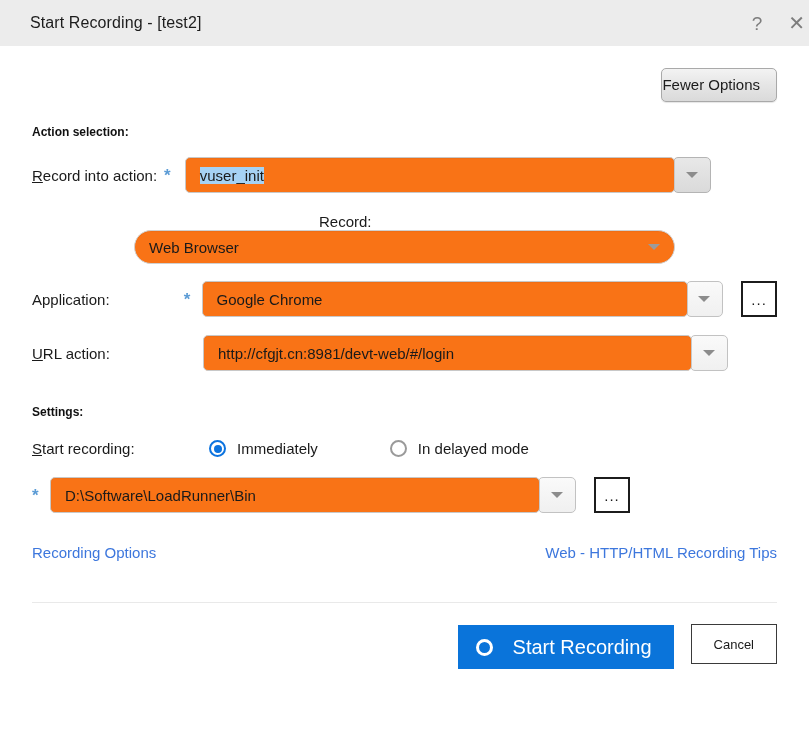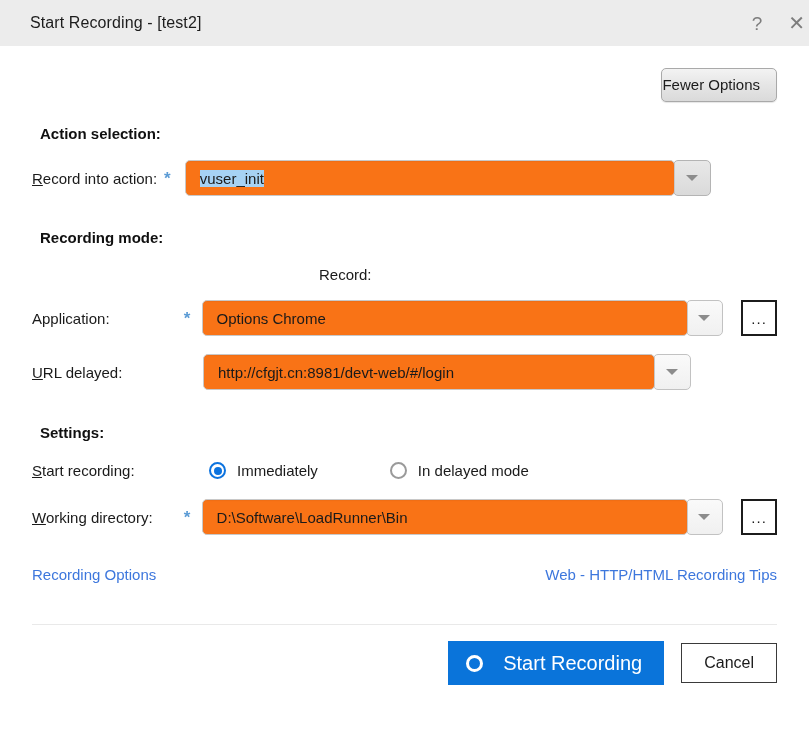--- a/index.html
+++ b/index.html
@@ -71,24 +71,24 @@
     color: #1c1c1c;
     background: linear-gradient(180deg, #f3f3f3 0%, #e6e6e6 48%, #dadada 100%);
     border: 1px solid #a9a9a9;
     border-radius: 5px;
     padding: 7px 16px 8px 0;
     box-shadow: 0 1px 1px rgba(0,0,0,0.10);
     cursor: pointer;
   }
 
   .section-title {
-    font-size: 15px;
+    font-size: 12px;
     font-weight: bold;
     color: #101010;
-    margin: 8px;
+    margin: 0;
   }
 
   .form-row {
     display: flex;
     align-items: center;
     position: relative;
   }
   .lbl {
     font-size: 15px;
     color: #1a1a1a;
@@ -254,36 +254,37 @@
     border: none;
     font-family: "Liberation Sans", sans-serif;
     font-size: 20px;
     height: 44px;
     padding: 0 22px 0 18px;
     display: flex;
     align-items: center;
     gap: 20px;
     cursor: pointer;
     white-space: nowrap;
+    margin-top: 6px;
   }
   .rec-icon {
     width: 17px;
     height: 17px;
     border-radius: 50%;
     border: 3px solid #ffffff;
     box-sizing: border-box;
     background: transparent;
     flex: none;
   }
   .btn-cancel {
     background: #ffffff;
     color: #1a1a1a;
     border: 1px solid #3a3a3a;
     font-family: "Liberation Sans", sans-serif;
-    font-size: 16px;
+    font-size: 13px;
     height: 40px;
     padding: 0 22px;
     cursor: pointer;
     white-space: nowrap;
   }
 </style>
 </head>
 <body>
 
 <div class="titlebar">
@@ -306,41 +307,44 @@
     <span class="lbl"><u>R</u><span>ecord into action:</span></span>
     <span class="req-star" style="margin-left:7px;">*</span>
     <div class="combo" style="width:490px; margin-left:14px; height:36px;">
       <span class="val"><span class="sel">vuser_init</span></span>
     </div>
     <div class="dropbtn gray">
       <span class="caret"></span>
     </div>
   </div>
 
-  <div class="section-title" style="margin-top:33px;">Recording mode:</div>
 
   <div class="form-row" style="margin-top:20px;flex-direction:column;">
     <span class="lbl" style="width:171px;">Record:</span>
+    <div class="combo pill" style="width:541px;">
+      <span class="val">Web Browser</span>
+      <span class="caret-inline"></span>
+    </div>
   </div>
 
   <div class="form-row" style="margin-top:17px;">
     <span class="lbl" style="width:153px;">Application:</span>
     <span class="req-star" style="width:18px;">*</span>
     <div class="combo" style="width:490px; height:36px;">
-      <span class="val">Options Chrome</span>
+      <span class="val">Google Chrome</span>
     </div>
     <div class="dropbtn">
       <span class="caret"></span>
     </div>
     <div class="browsebtn">...</div>
   </div>
 
   <div class="form-row" style="margin-top:18px;">
-    <span class="lbl" style="width:171px;"><u>U</u><span>RL delayed:</span></span>
-    <div class="combo" style="width:452px; height:36px;">
+    <span class="lbl" style="width:171px;"><u>U</u><span>RL action:</span></span>
+    <div class="combo" style="width:489px; height:36px;">
       <span class="val">http://cfgjt.cn:8981/devt-web/#/login</span>
     </div>
     <div class="dropbtn">
       <span class="caret"></span>
     </div>
   </div>
 
   <div class="section-title" style="margin-top:34px;">Settings:</div>
 
   <div class="form-row" style="margin-top:21px;">
@@ -351,21 +355,20 @@
         <span class="radio-label">Immediately</span>
       </div>
       <div class="radio-opt">
         <span class="radio-mark"></span>
         <span class="radio-label">In delayed mode</span>
       </div>
     </div>
   </div>
 
   <div class="form-row" style="margin-top:20px;">
-    <span class="lbl" style="width:153px;"><u>W</u><span>orking directory:</span></span>
     <span class="req-star" style="width:18px;">*</span>
     <div class="combo" style="width:490px; height:36px;">
       <span class="val">D:\Software\LoadRunner\Bin</span>
     </div>
     <div class="dropbtn">
       <span class="caret"></span>
     </div>
     <div class="browsebtn">...</div>
   </div>
 

